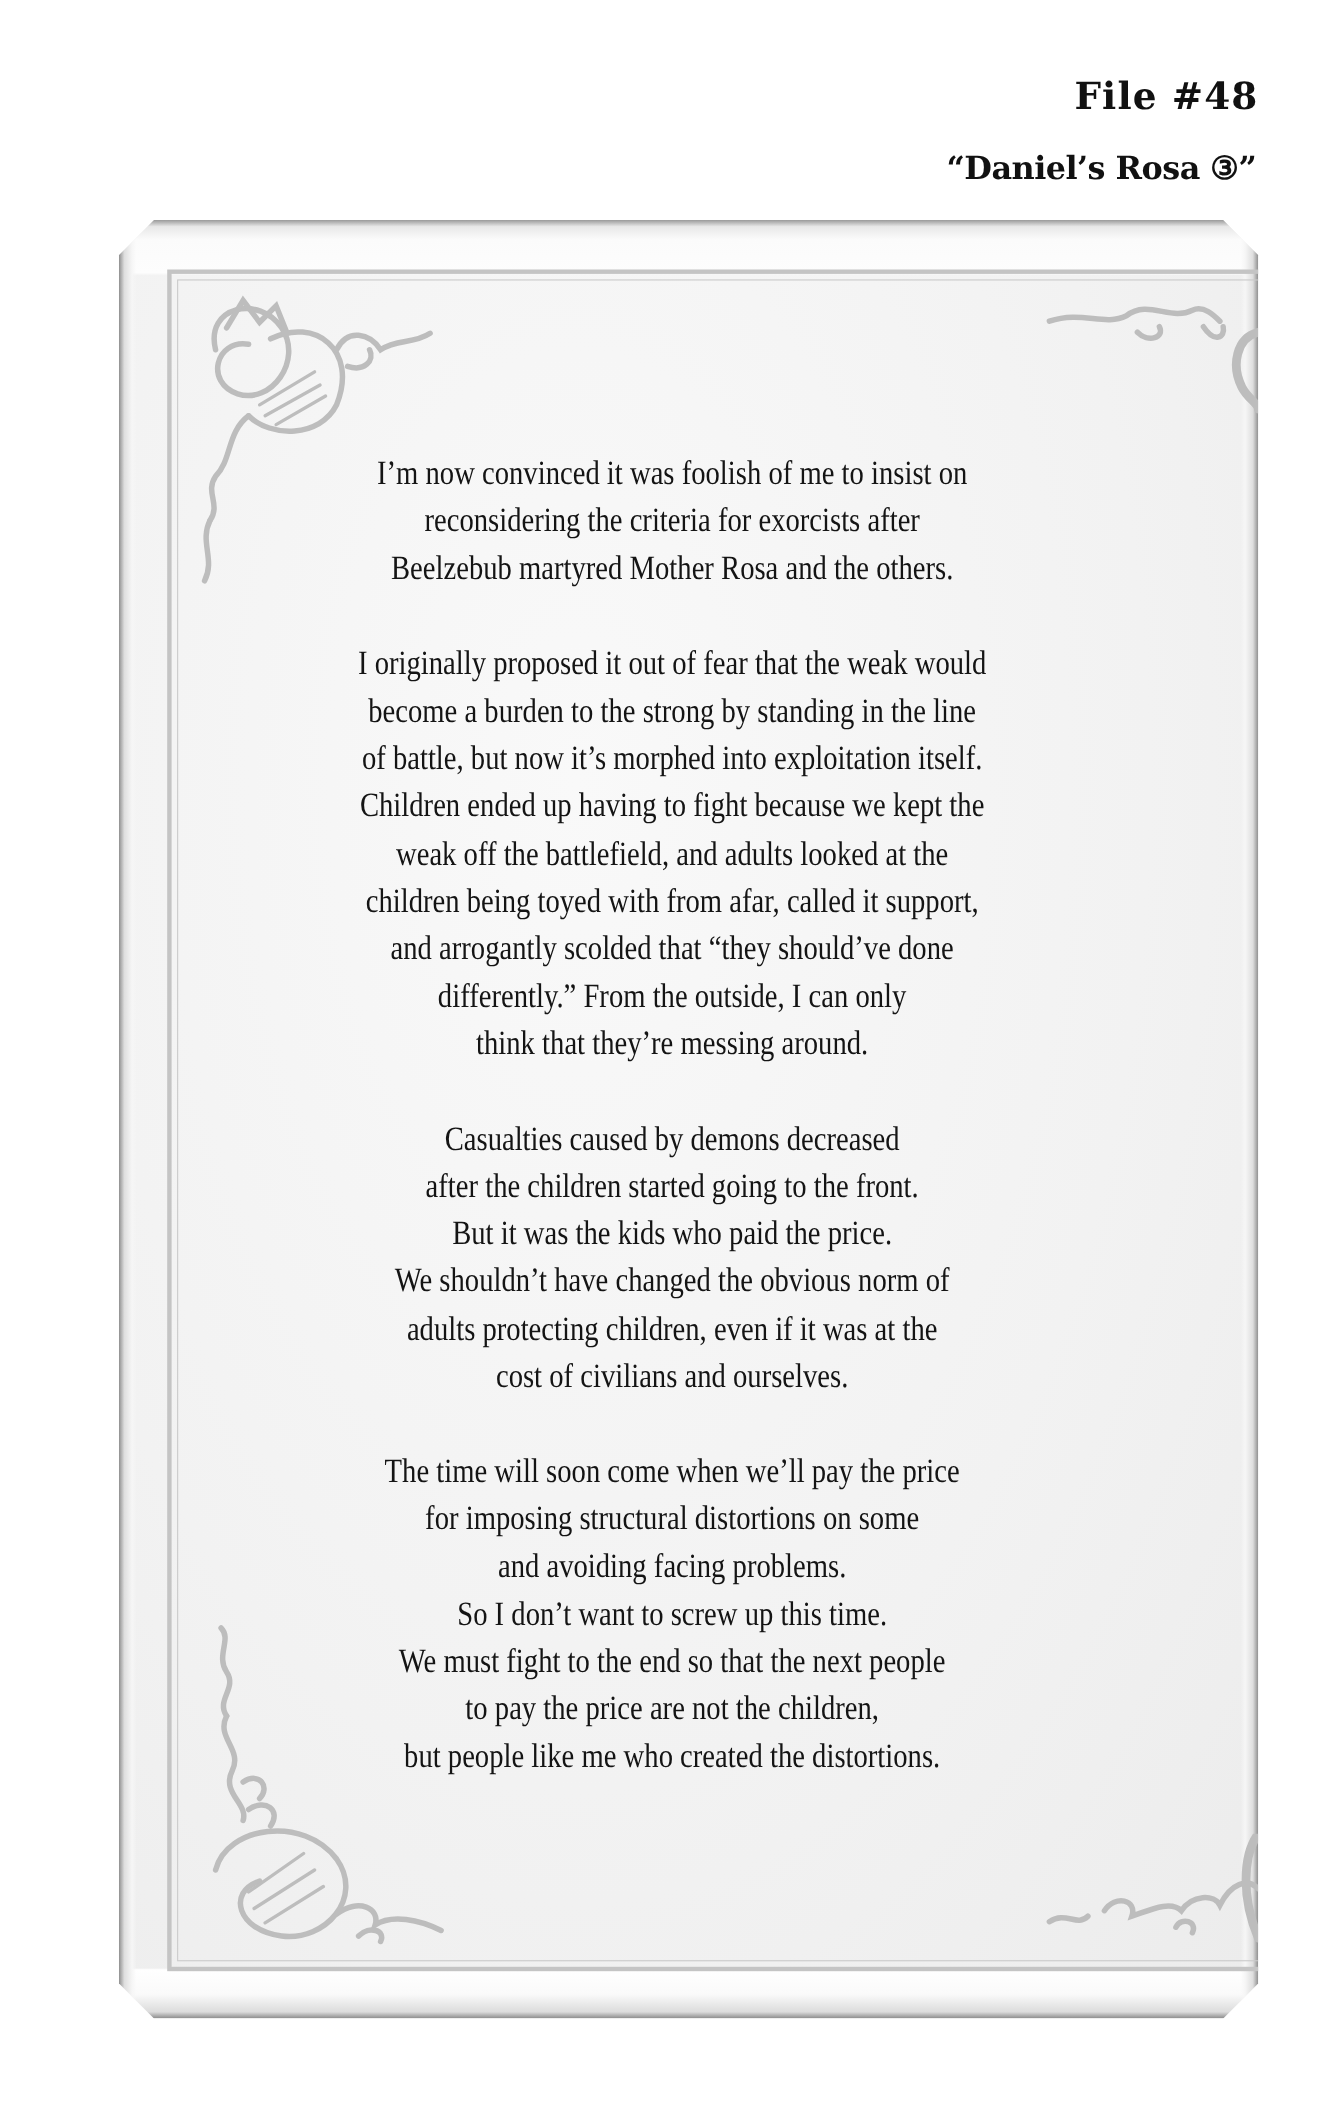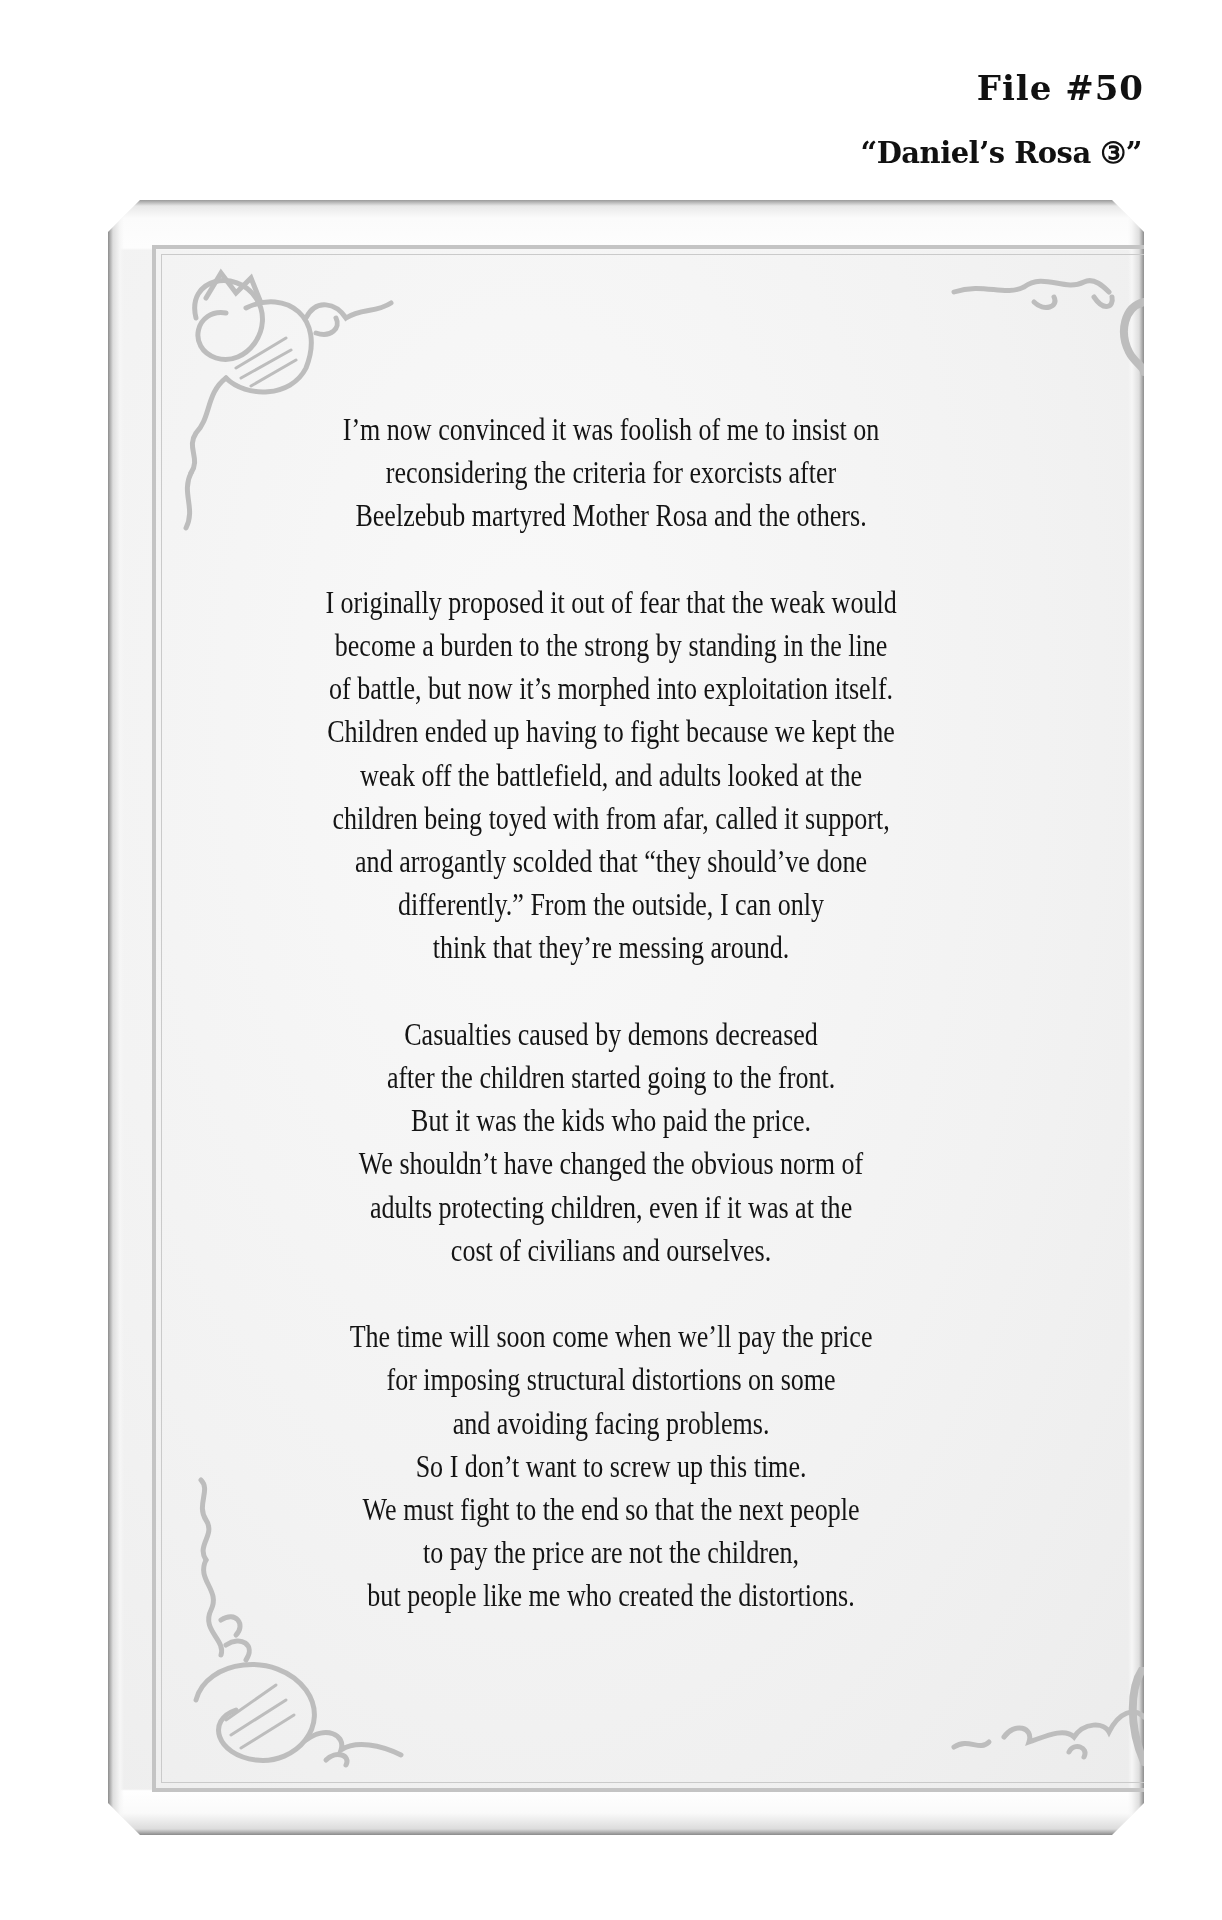--- a/index.html
+++ b/index.html
@@ -25,21 +25,21 @@
   .ornament { position:absolute; color:#bdbdbd; }
   .ornament svg { display:block; }
   .body-text { position:absolute; left:0; width:1222px; top:408px; text-align:center; color:#141414; }
   .body-inner { display:inline-block; transform:scaleX(0.84); transform-origin:center top; font-size:31px; line-height:43.2px; }
   .para { margin:0 0 43.2px 0; }
   .line { display:block; white-space:nowrap; }
 </style>
 </head>
 <body>
 
-<div class="title">File #50</div>
+<div class="title">File #48</div>
 <div class="subtitle">“Daniel’s Rosa ③”</div>
 
 <div class="frame">
   <div class="paper"></div>
   <div class="frame-bevel"></div>
   <div class="frame-side left"></div>
   <div class="frame-side right"></div>
   <div class="border-outer"></div>
   <div class="border-inner"></div>
 

